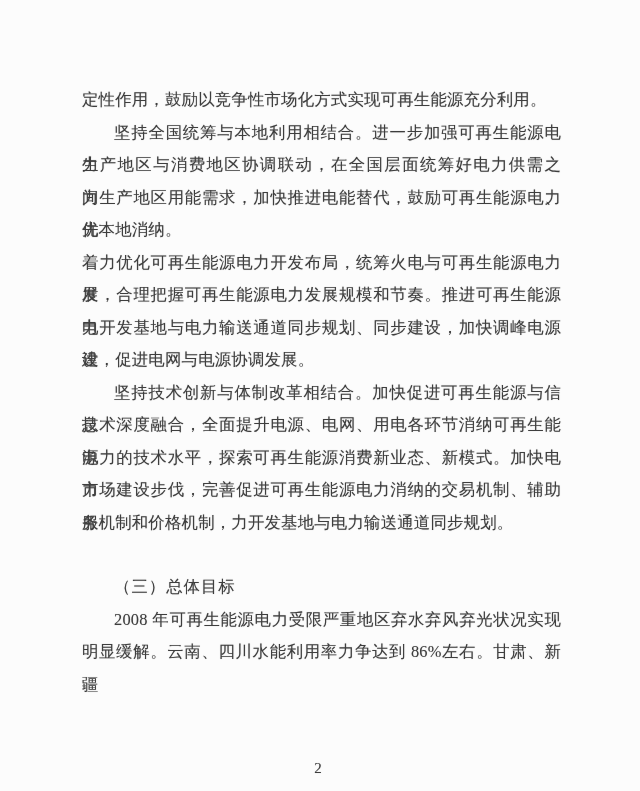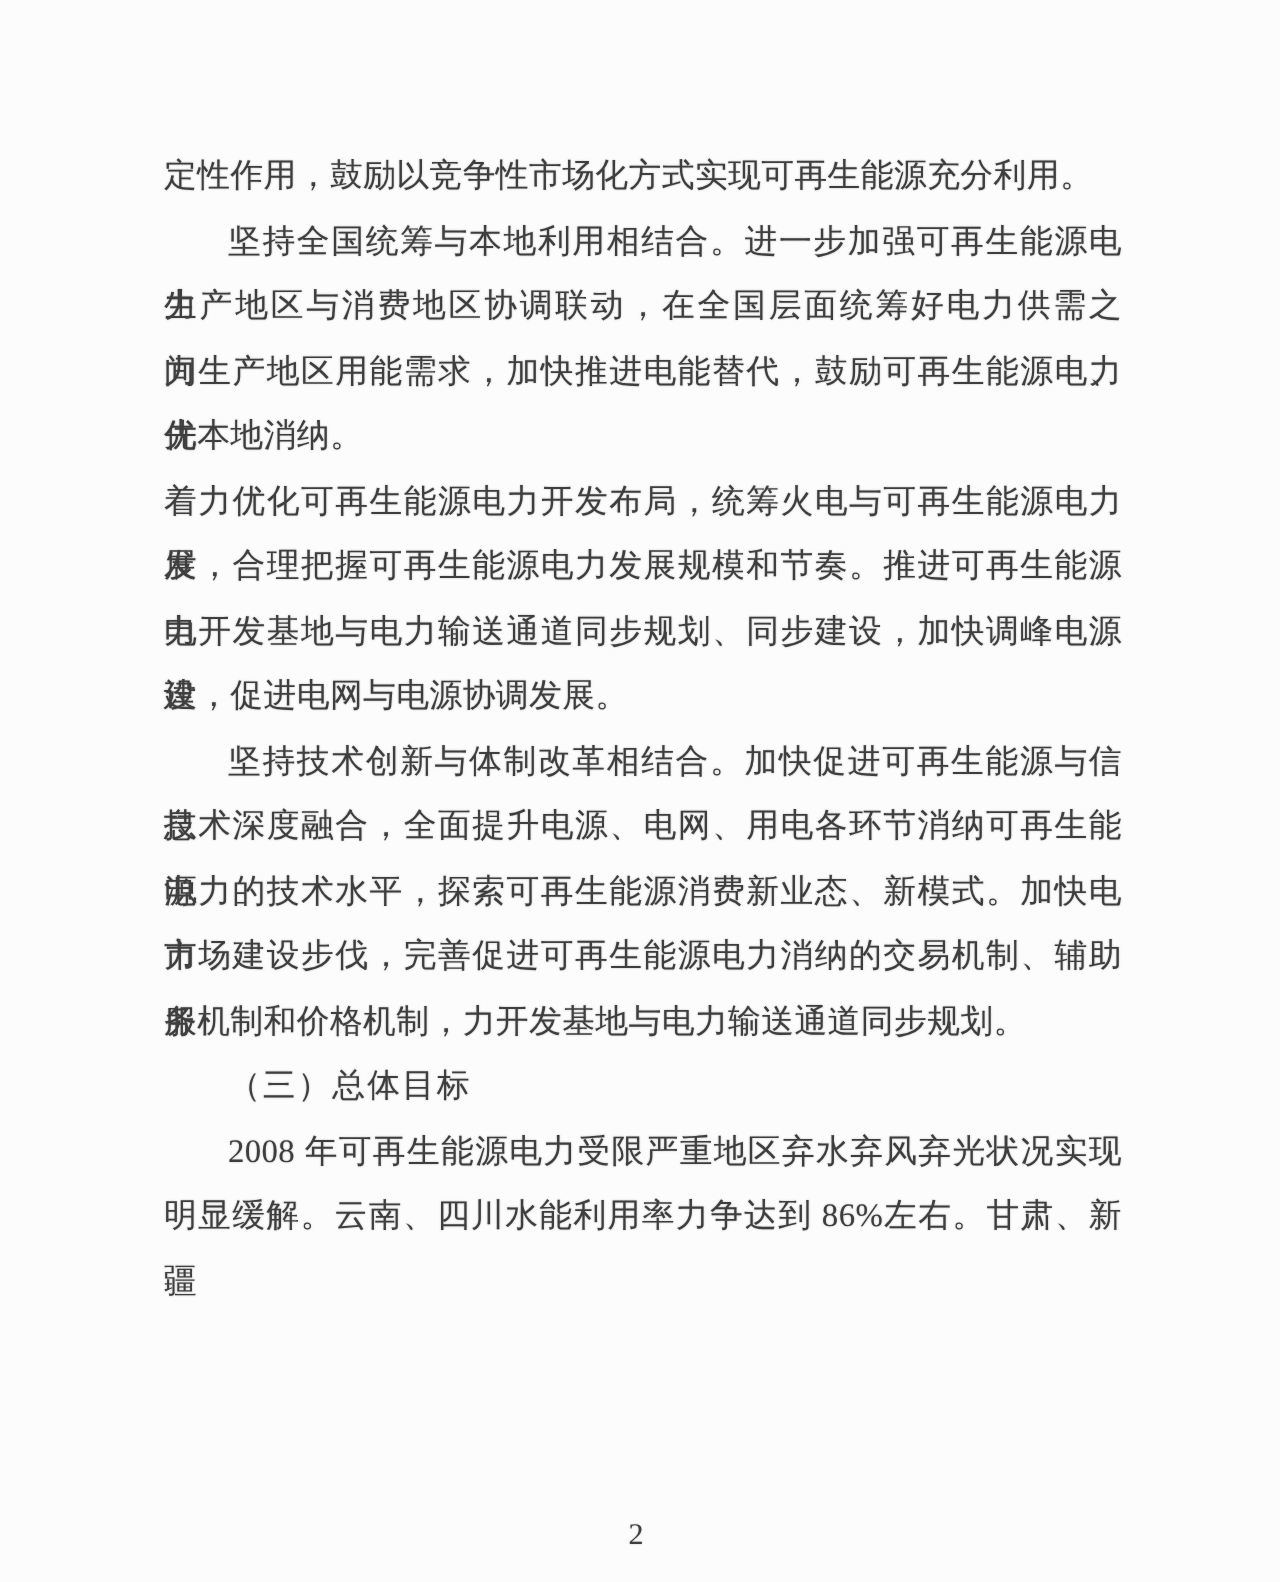--- a/index.html
+++ b/index.html
@@ -15,21 +15,21 @@
   .page {
     position: relative;
     width: 640px;
     height: 791px;
     font-family: "Liberation Serif", "DejaVu Serif", serif;
     color: var(--text-color, #3e3e3e);
   }
   .body-text {
     position: absolute;
     left: 82px;
-    top: 72px;
+    top: 84px;
     width: 479px;
   }
   .line {
     font-size: 16.4px;
     line-height: 32.5px;
     height: 32.5px;
     white-space: normal;
     letter-spacing: 0.2px;
     text-shadow: 0 0 1px rgba(90, 90, 90, 0.45);
     overflow: visible;
@@ -39,20 +39,21 @@
     text-align: justify;
     text-align-last: justify;
     font-family: Liberation Serif, serif;
   }
   
   .line.ind {
     text-indent: 32px;
   }
   .line.heading {
     letter-spacing: 1px;
+    margin-top: 32px;
   }
   .page-number {
     position: absolute;
     left: 0;
     right: 4px;
     top: 760px;
     text-align: center;
     font-size: 15px;
     color: var(--text-color, #3e3e3e);
     text-shadow: 0 0 1px rgba(90, 90, 90, 0.4);

